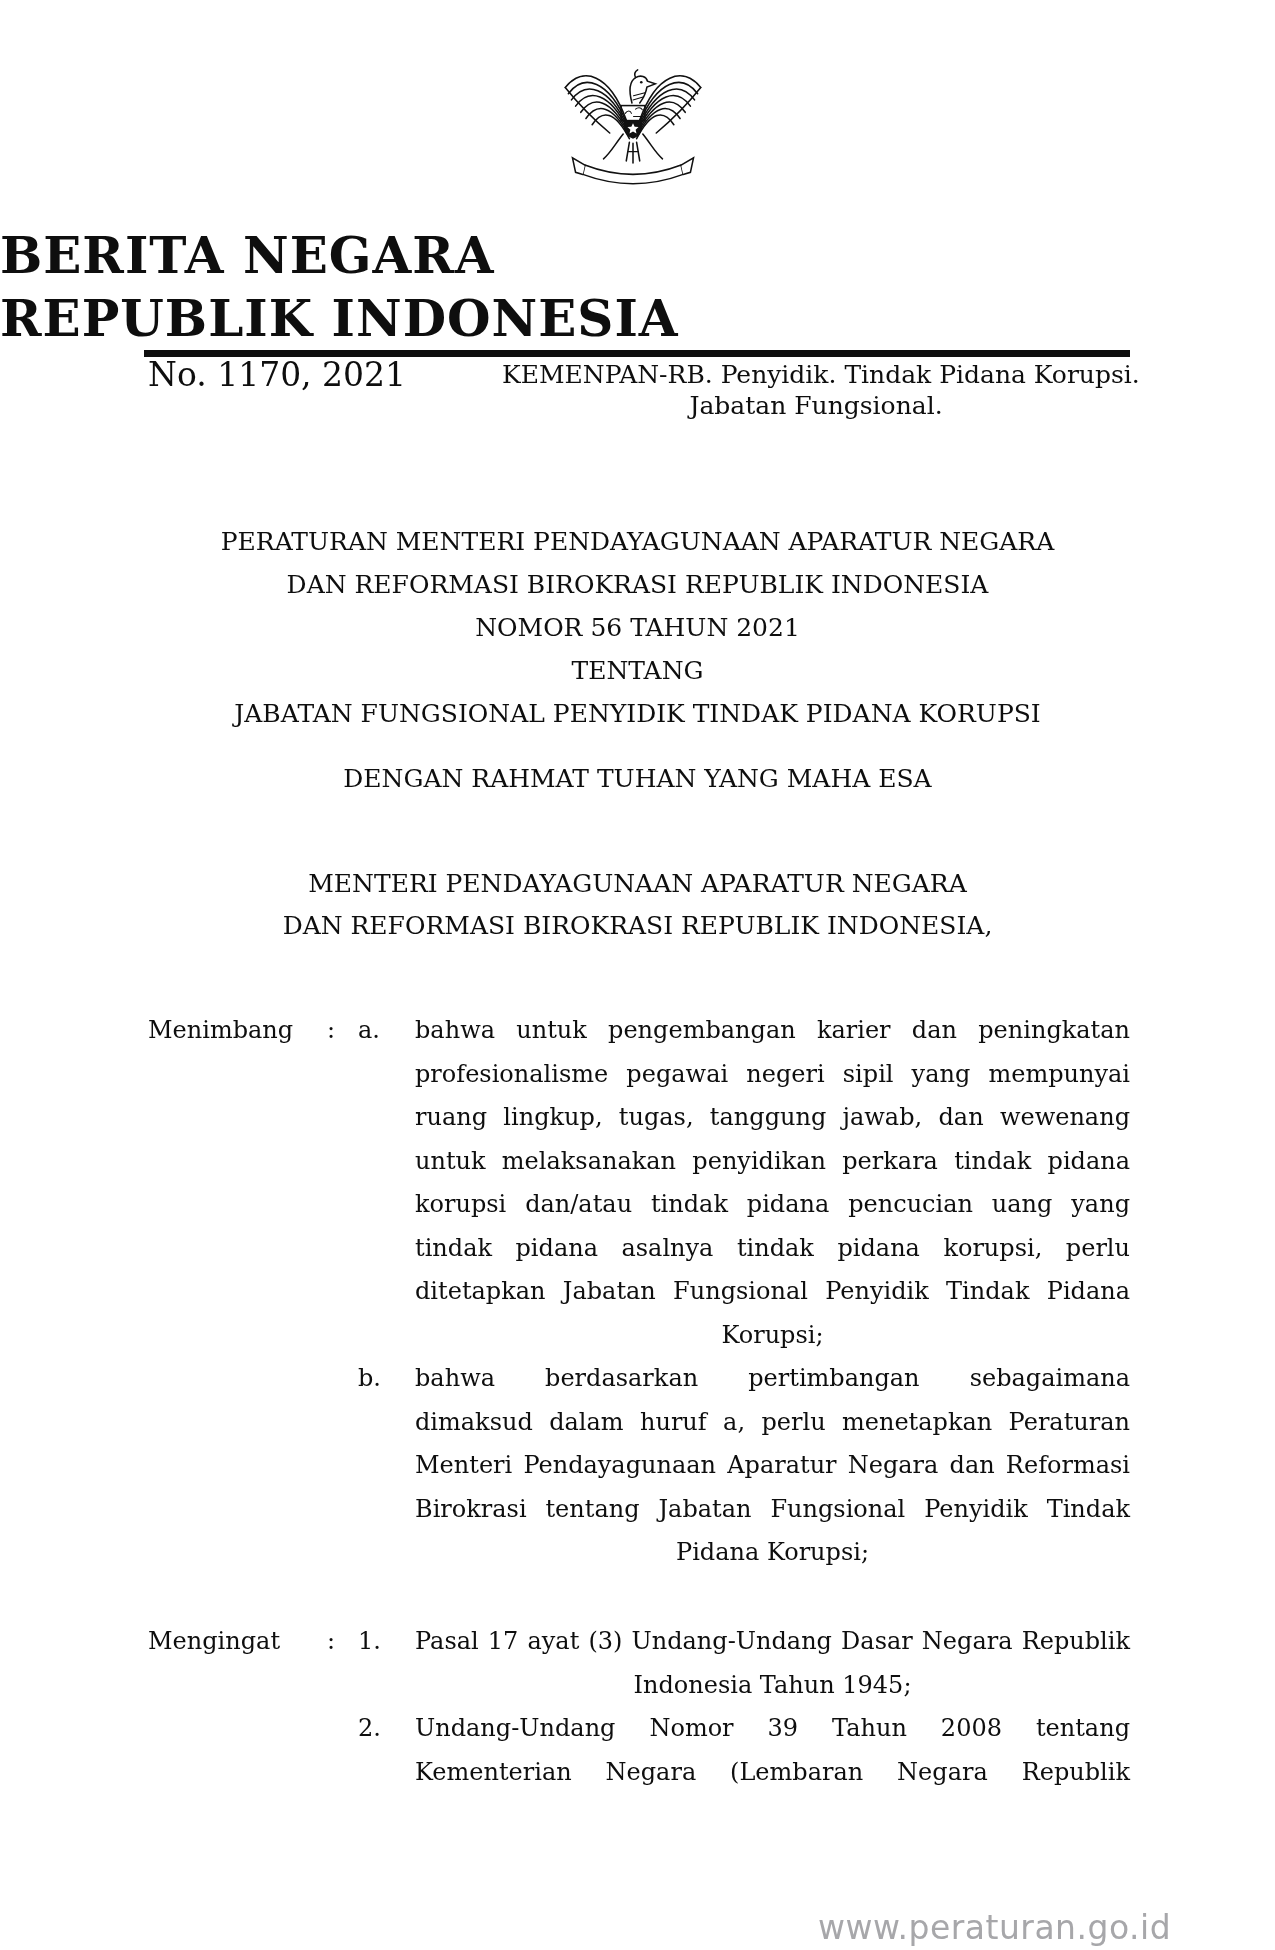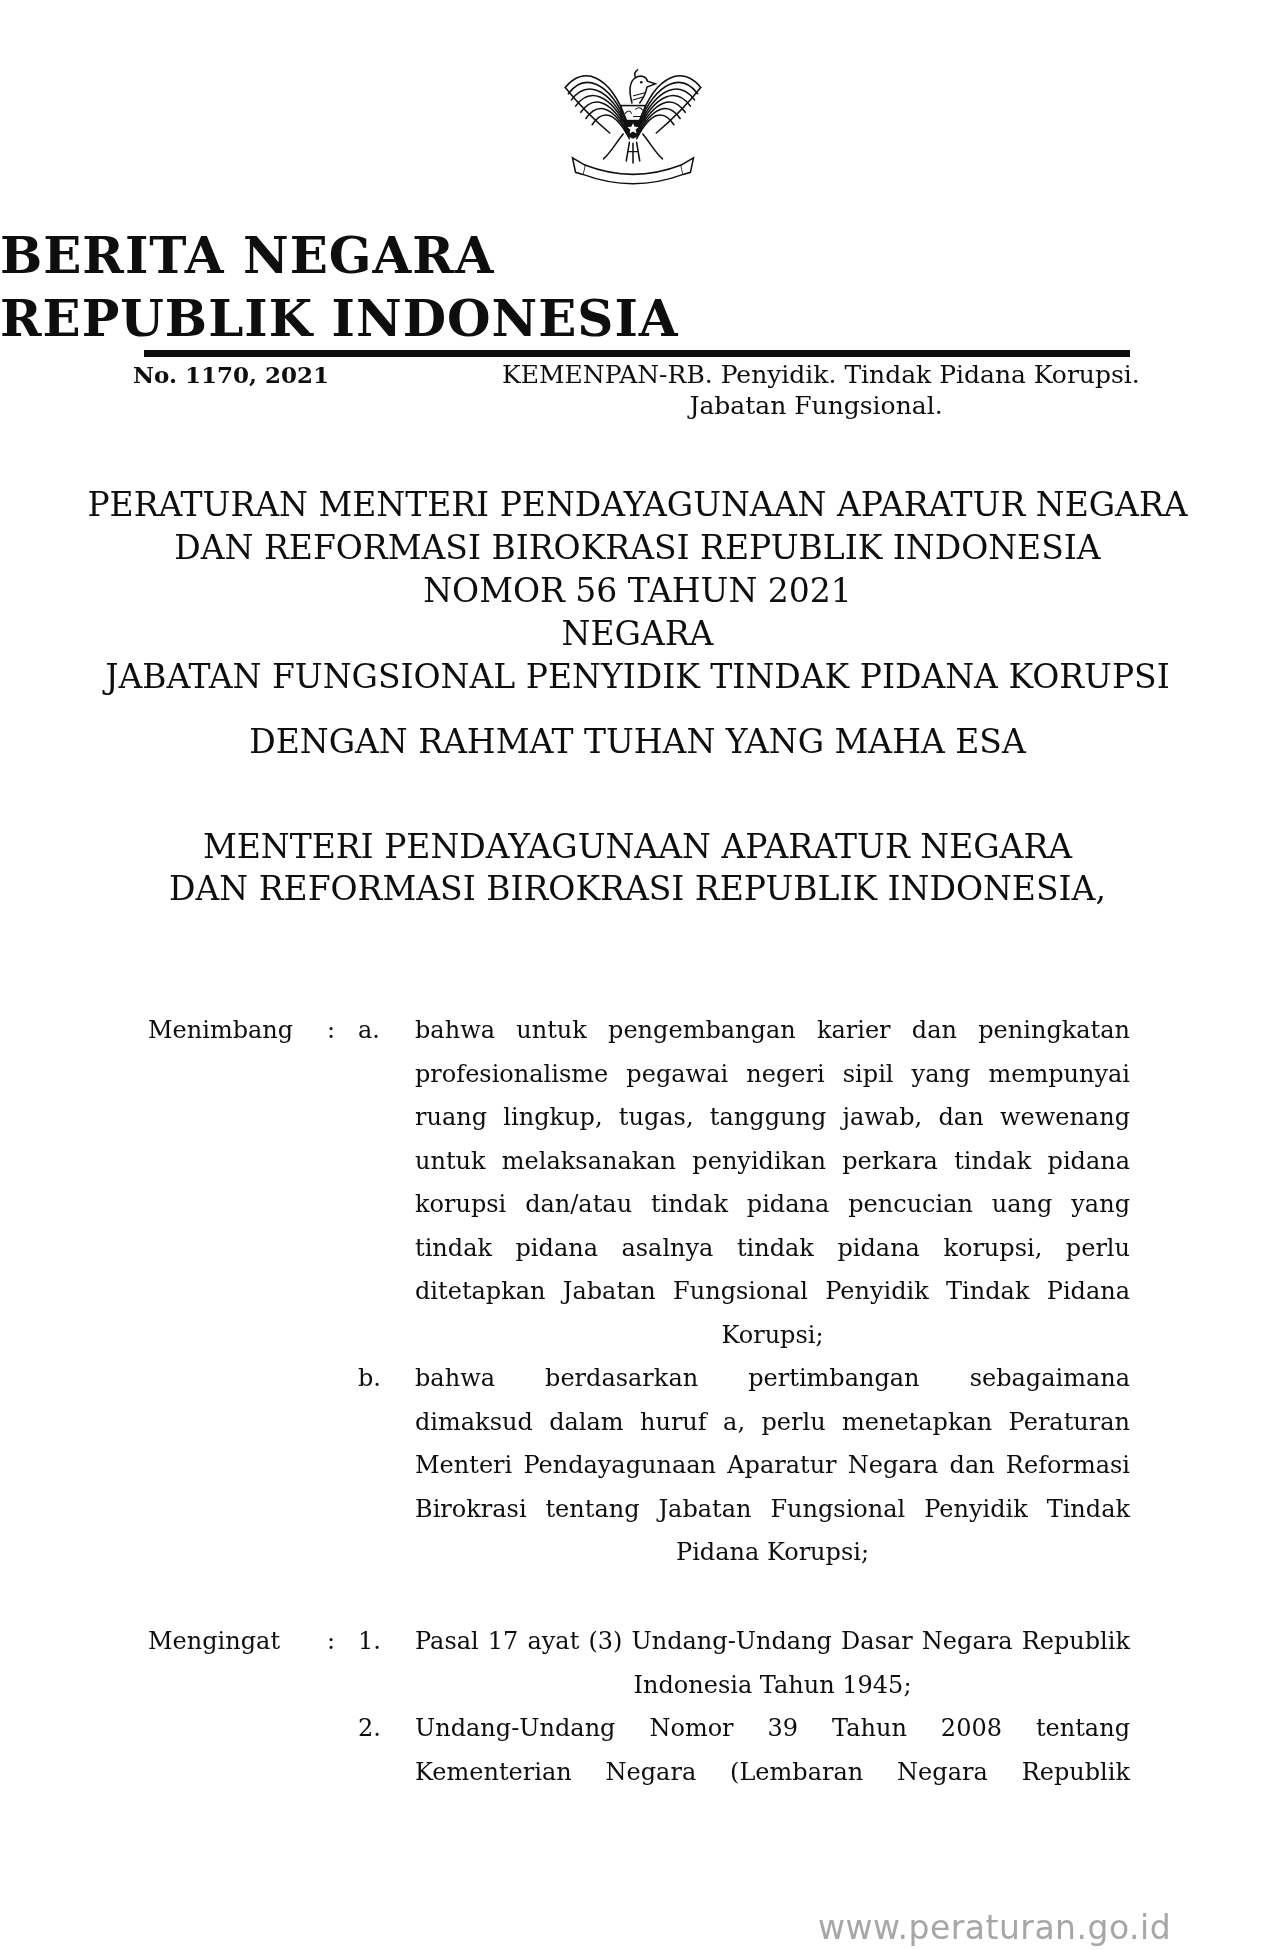--- a/index.html
+++ b/index.html
@@ -13,25 +13,25 @@
   }
   .abs{position:absolute;}
   
   .emblem{left:558px;top:54px;width:150px;height:158px;}
   .gazette-title{
     left:0;top:224px;width:1275px;
     text-align:left;font-weight:bold;font-size:50px;line-height:63px;
     letter-spacing:1px;
   }
   .rule{left:144px;top:350px;width:986px;height:7px;background:#0e0e0e;}
-  .issue-no{left:133px;top:359px;font-size:23px;line-height:31px;white-space:nowrap;font-weight:bold;}
+  .issue-no{left:148px;top:359px;font-size:33px;line-height:31px;white-space:nowrap;}
   .subject{left:502px;top:359px;width:628px;font-size:25px;line-height:31px;}
   .subject .tline{white-space:nowrap;}
   
-  .center-block{left:0;width:1275px;text-align:center;font-size:33px;}
+  .center-block{left:0;width:1275px;text-align:center;font-size:25px;margin-top:37px;}
   .doc-heading{top:483px;line-height:43px;}
   .invocation{top:720px;line-height:43px;}
   .authority{top:826px;line-height:42px;}
   
   .preamble-block{
     left:148px;width:982px;
     display:grid;
     grid-template-columns:179px 31px 57px 715px;
     font-size:24px;line-height:43.5px;
     align-items:start;
@@ -111,21 +111,21 @@
   <div class="abs issue-no">No. 1170, 2021</div>
   <div class="abs subject">
       <div class="tline">KEMENPAN-RB. Penyidik. Tindak Pidana Korupsi.</div>
       <div class="tline">Jabatan Fungsional.</div>
     </div>
 
   <div class="abs center-block doc-heading">
     <div>PERATURAN MENTERI PENDAYAGUNAAN APARATUR NEGARA</div>
     <div>DAN REFORMASI BIROKRASI REPUBLIK INDONESIA</div>
     <div>NOMOR 56 TAHUN 2021</div>
-    <div>NEGARA</div>
+    <div>TENTANG</div>
     <div>JABATAN FUNGSIONAL PENYIDIK TINDAK PIDANA KORUPSI</div>
   </div>
 
   <div class="abs center-block invocation">DENGAN RAHMAT TUHAN YANG MAHA ESA</div>
 
   <div class="abs center-block authority">
     <div>MENTERI PENDAYAGUNAAN APARATUR NEGARA</div>
     <div>DAN REFORMASI BIROKRASI REPUBLIK INDONESIA,</div>
   </div>
 

